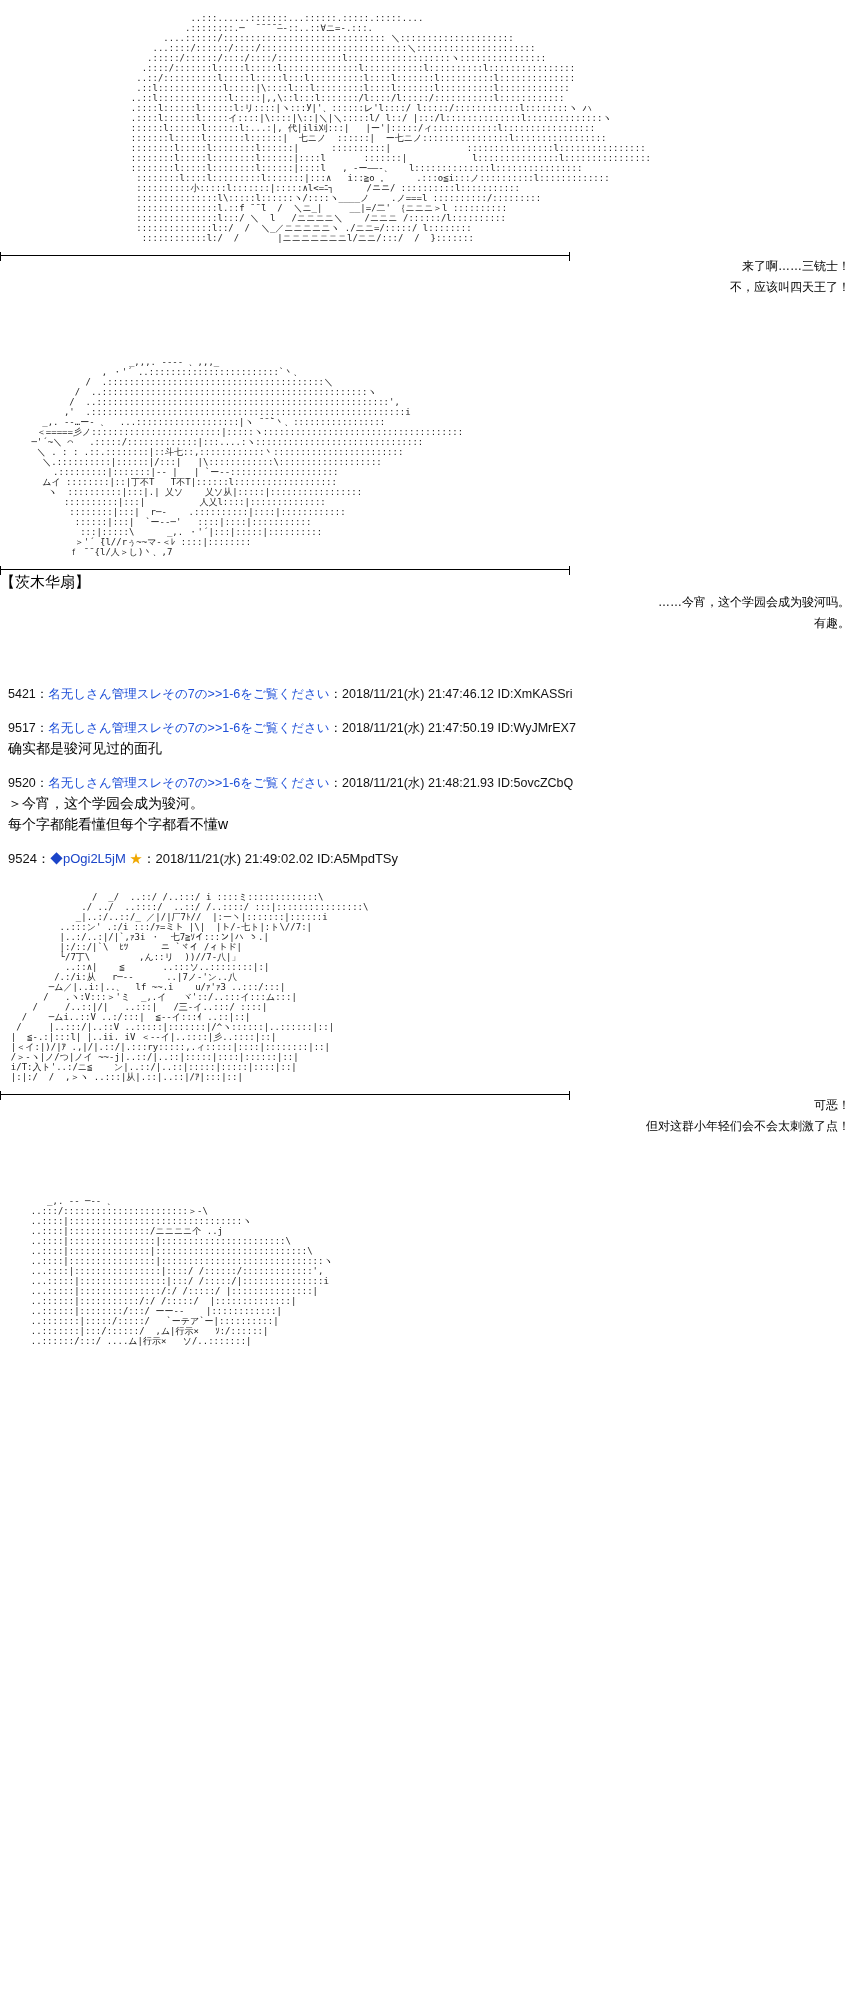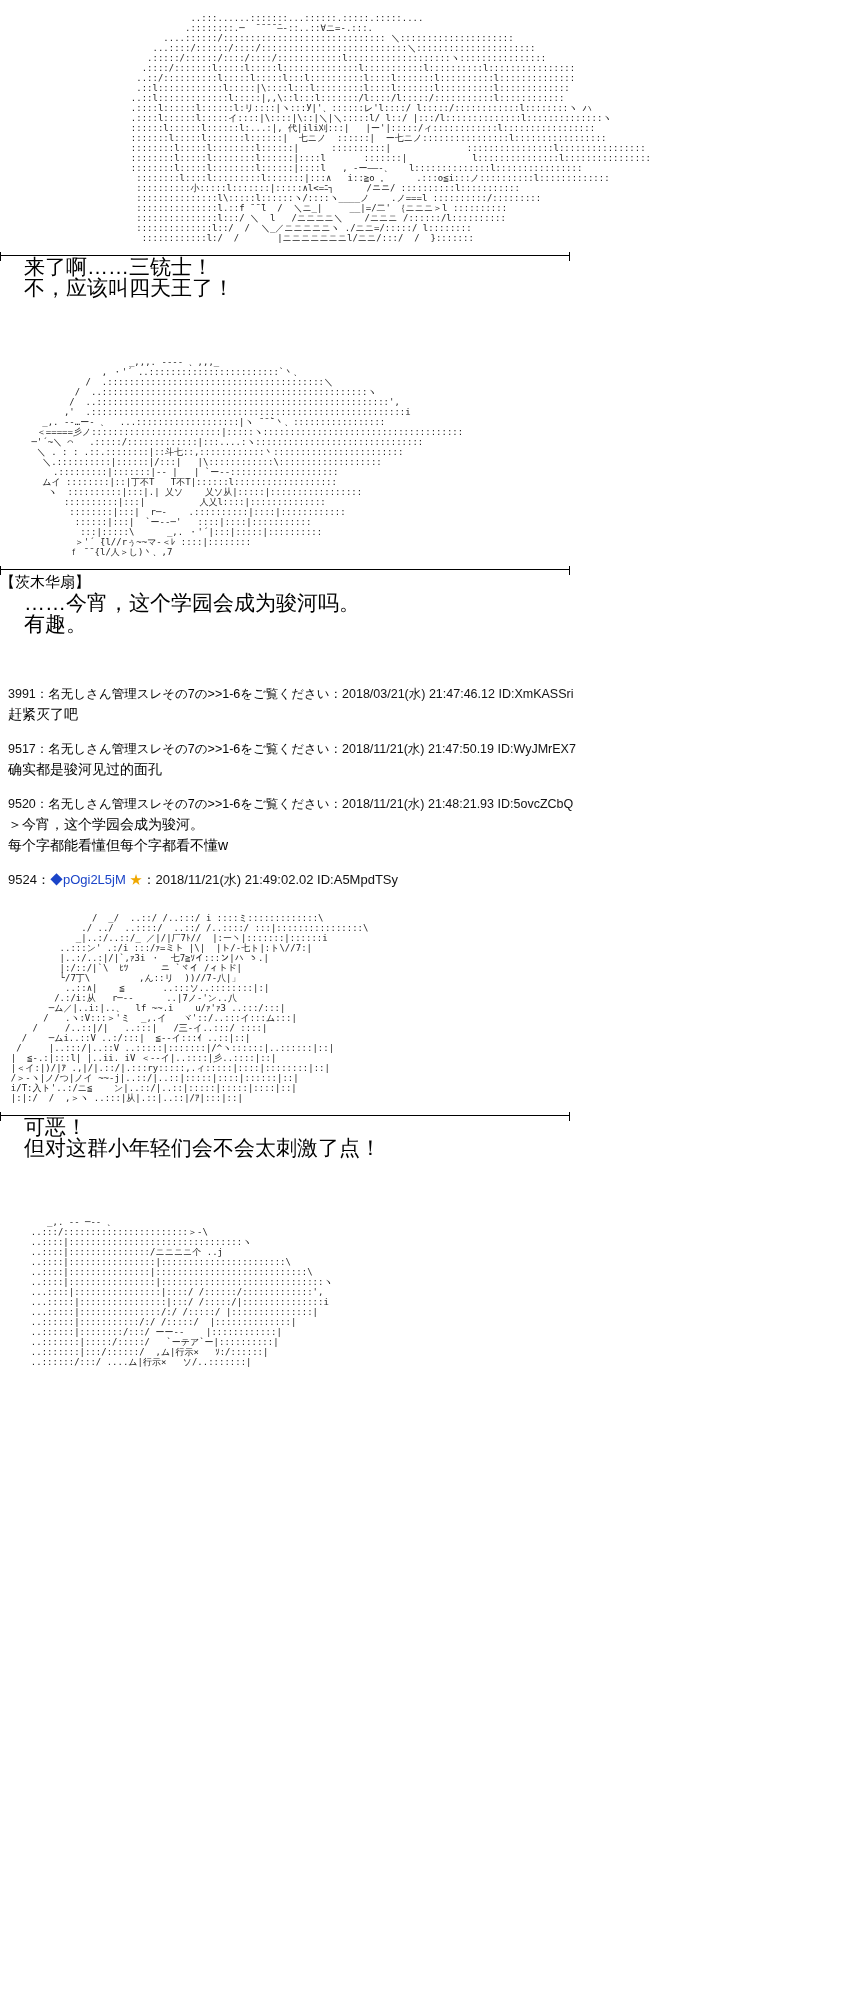--- a/index.html
+++ b/index.html
@@ -59,39 +59,40 @@
   }
   .speech .rule:before { left: 0; }
   .speech .rule:after { right: 0; }
   .speech .name {
     font-size: 15px;
     line-height: 20px;
     padding-top: 2px;
     font-family: "Liberation Sans", sans-serif;
   }
   .speech .line {
-    font-size: 21px;
+    font-size: 12px;
     line-height: 21px;
     padding-left: 24px;
     font-family: "Liberation Sans", sans-serif;
+    text-align: right;
   }
 
   
   .post {
     padding: 0 0 14px 8px;
     font-size: 13px;
   }
   .post .head {
     font-size: 12.5px;
     line-height: 20px;
     color: #111;
     white-space: nowrap;
   }
   .post .head .num { color: #111; }
-  .post .head .nm { color: #000000; }
+  .post .head .nm { color: #1d4ed8; }
   .post .head .dt { color: #111; }
   .post .body-line {
     font-size: 14px;
     line-height: 21px;
     padding-left: 0px;
   }
   .trip-name { color: #1b44c8; }
   .star { color: #f0a800; }
   .diamond { color: #1b44c8; }
   .spacer-40 { height: 40px; }
@@ -158,23 +159,22 @@
     <div class="rule"></div>
     <div class="name">【茨木华扇】</div>
     <div class="line">……今宵，这个学园会成为骏河吗。</div>
     <div class="line">有趣。</div>
   </div>
 
   <div class="spacer-40"></div>
 
   <div class="post">
     <div class="head">
-      <span class="num">3991</span><span>：</span><span class="nm">名无しさん管理スレその7の&gt;&gt;1-6をご覧ください</span><span>：</span><span class="dt">2018/03/21(水) 21:47:46.12</span>&nbsp;<span class="dt">ID:XmKASSri</span>
-    </div>
-    <div class="body-line">赶紧灭了吧</div>
+      <span class="num">5421</span><span>：</span><span class="nm">名无しさん管理スレその7の&gt;&gt;1-6をご覧ください</span><span>：</span><span class="dt">2018/11/21(水) 21:47:46.12</span>&nbsp;<span class="dt">ID:XmKASSri</span>
+    </div>
   </div>
 
   <div class="post">
     <div class="head">
       <span class="num">9517</span><span>：</span><span class="nm">名无しさん管理スレその7の&gt;&gt;1-6をご覧ください</span><span>：</span><span class="dt">2018/11/21(水) 21:47:50.19</span>&nbsp;<span class="dt">ID:WyJMrEX7</span>
     </div>
     <div class="body-line">确实都是骏河见过的面孔</div>
   </div>
 
   <div class="post">

